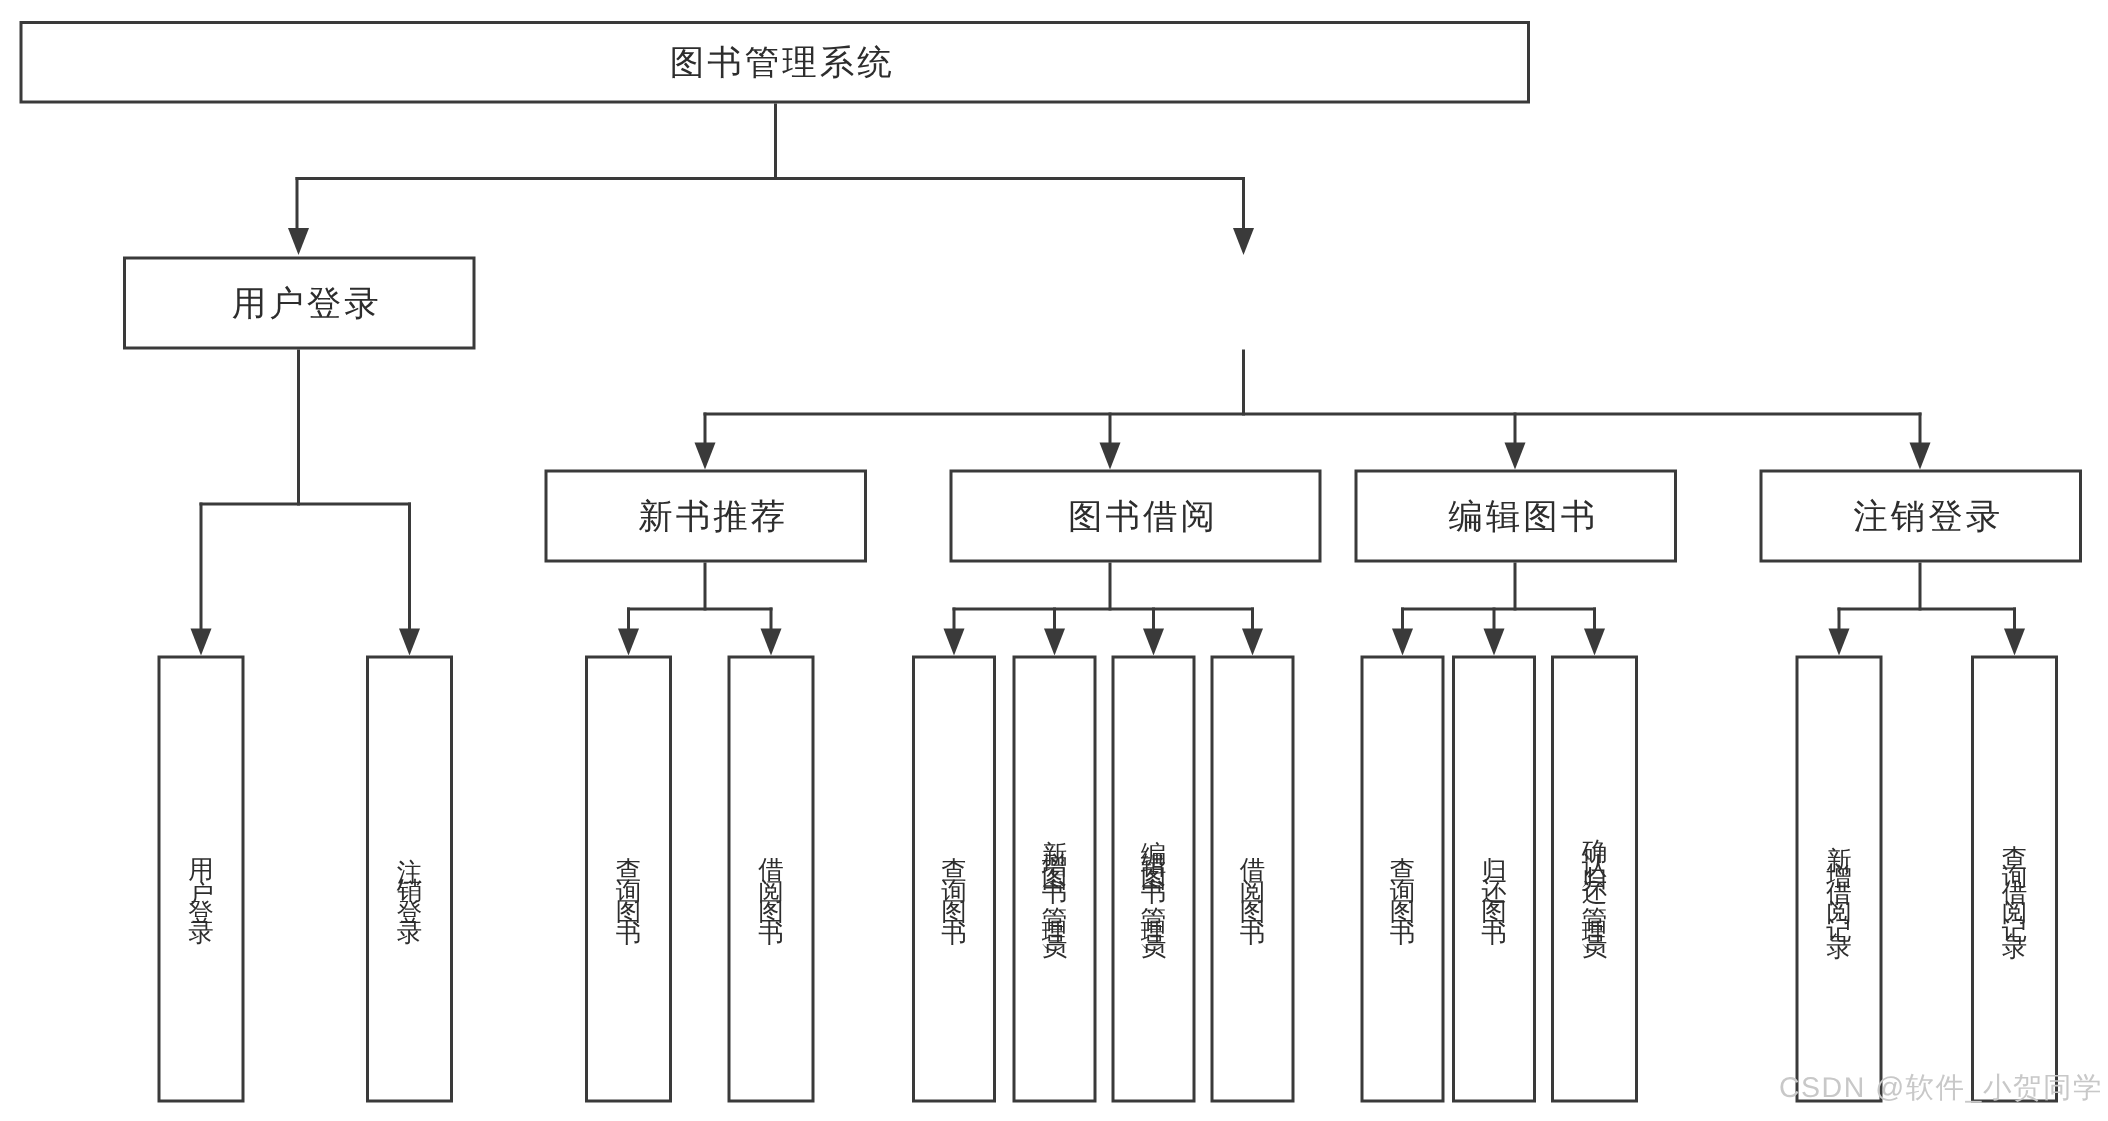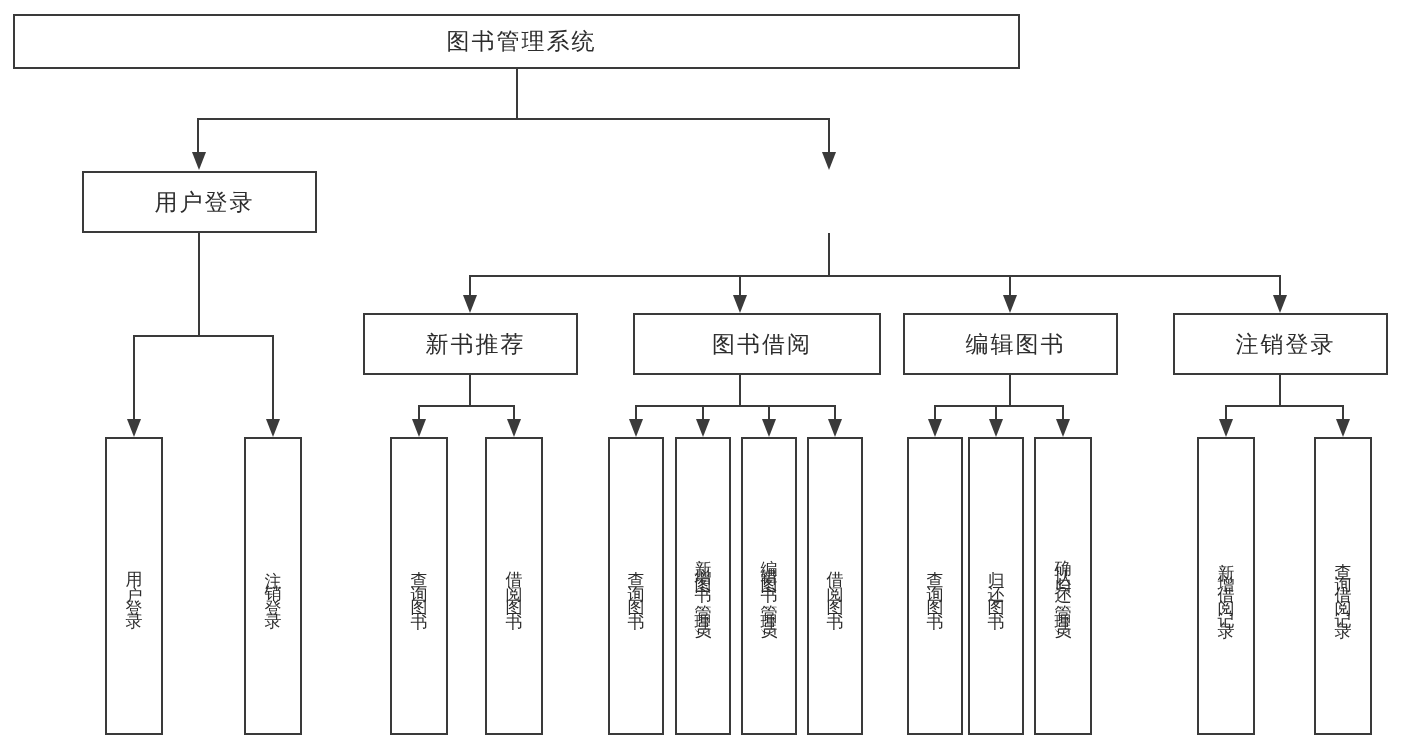--- a/index.html
+++ b/index.html
@@ -172,14 +172,15 @@
     <span class="vlbl len9">确认归还（管理员）</span>
   </div>
 
   <div class="box" style="left:1197px;top:437px;width:58px;height:298px">
     <span class="vlbl len6">新增借阅记录</span>
   </div>
   <div class="box" style="left:1314px;top:437px;width:58px;height:298px">
     <span class="vlbl len6">查询借阅记录</span>
   </div>
 
+  <div class="watermark">CSDN @软件_小贺同学</div>
 
 </div>
 
 </body></html>

